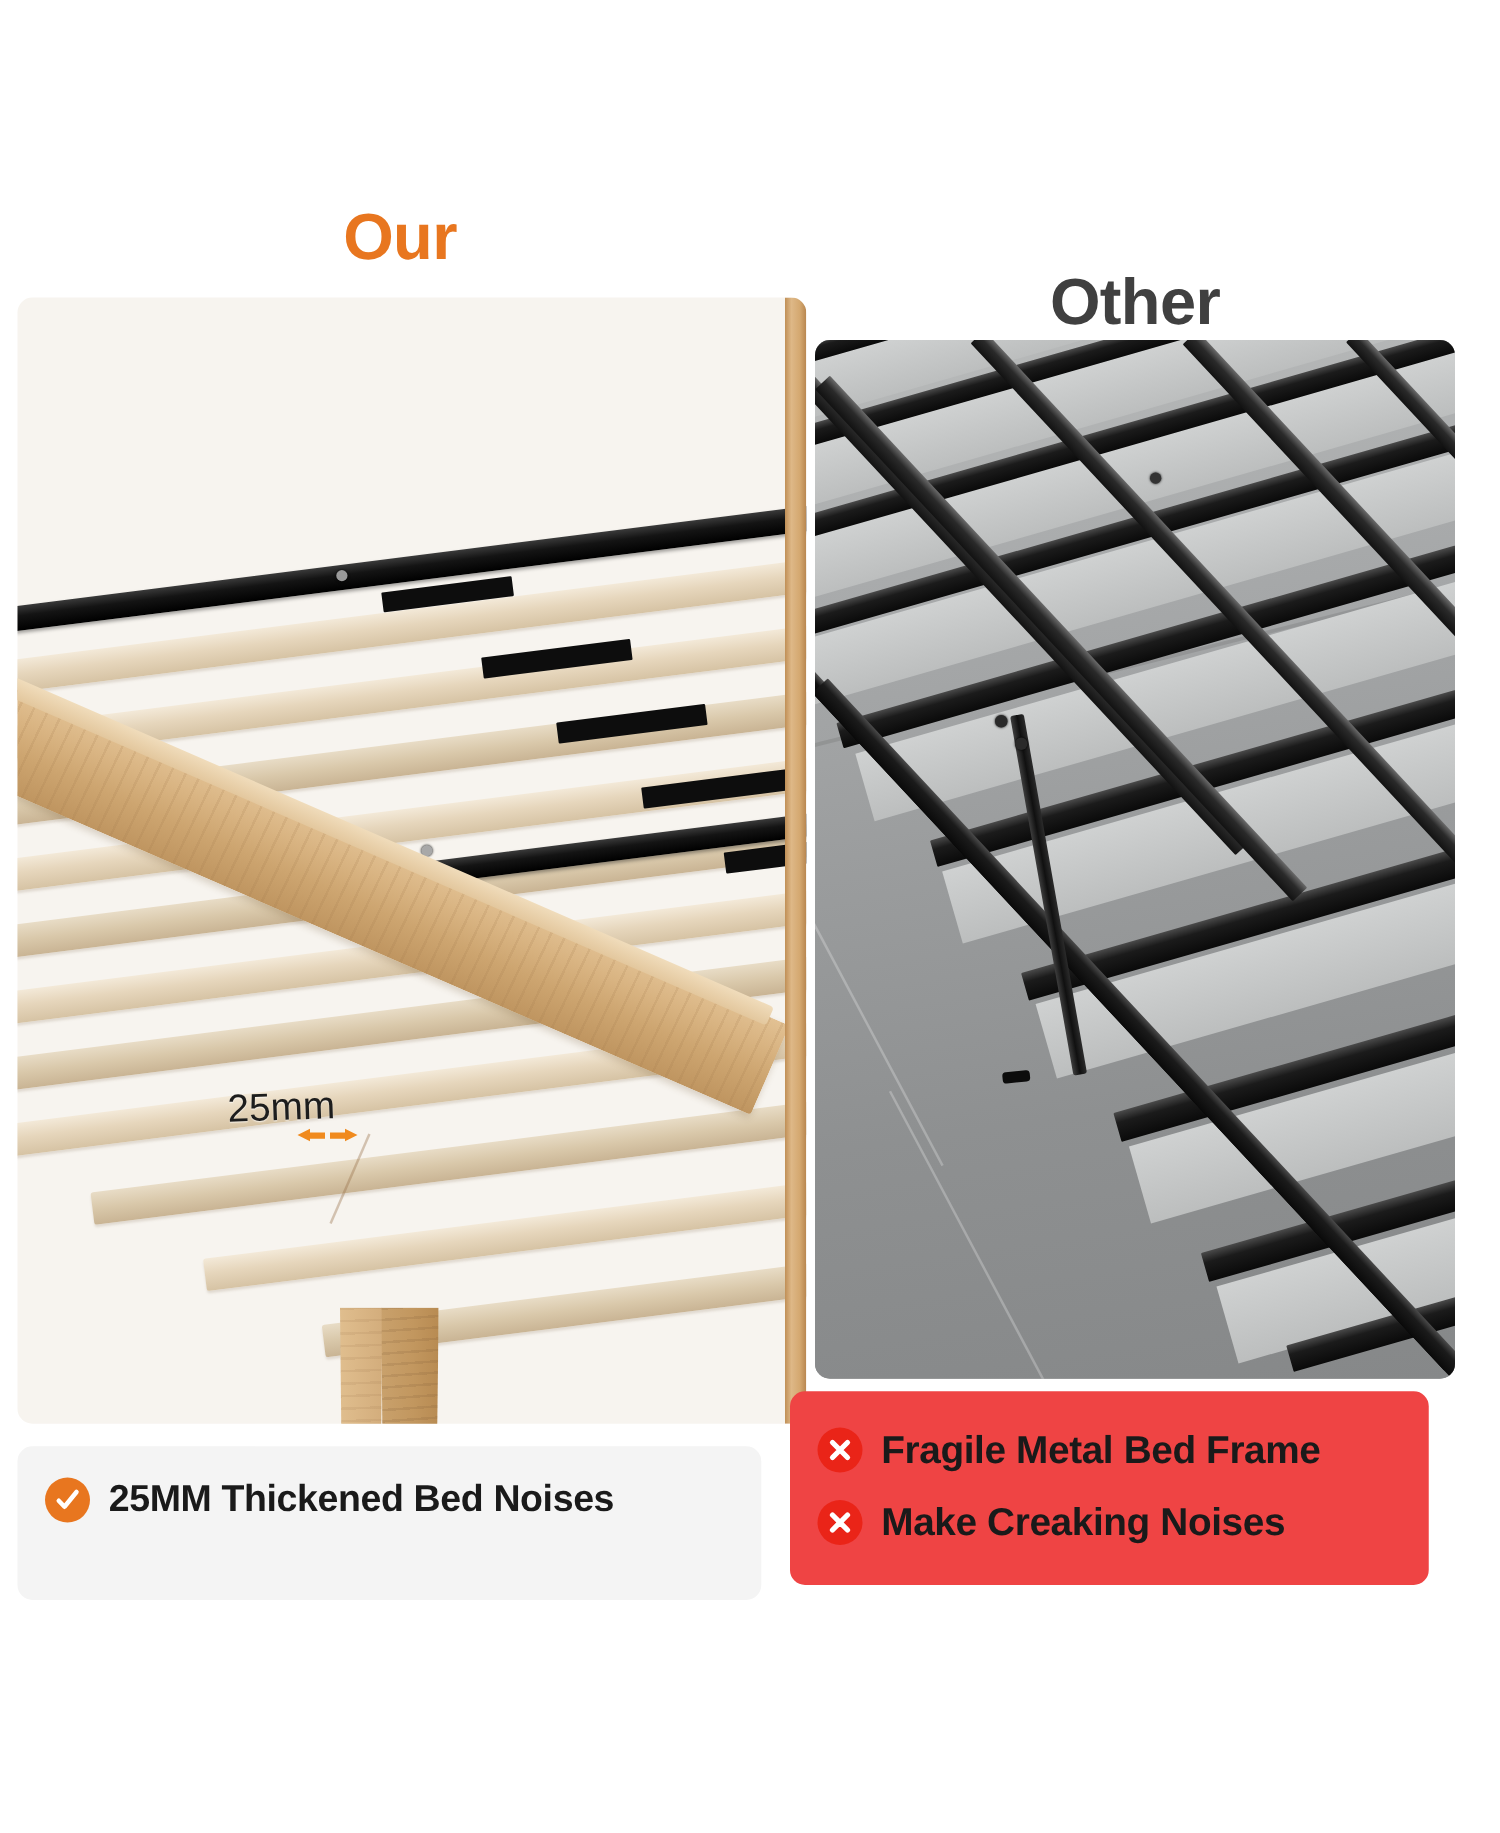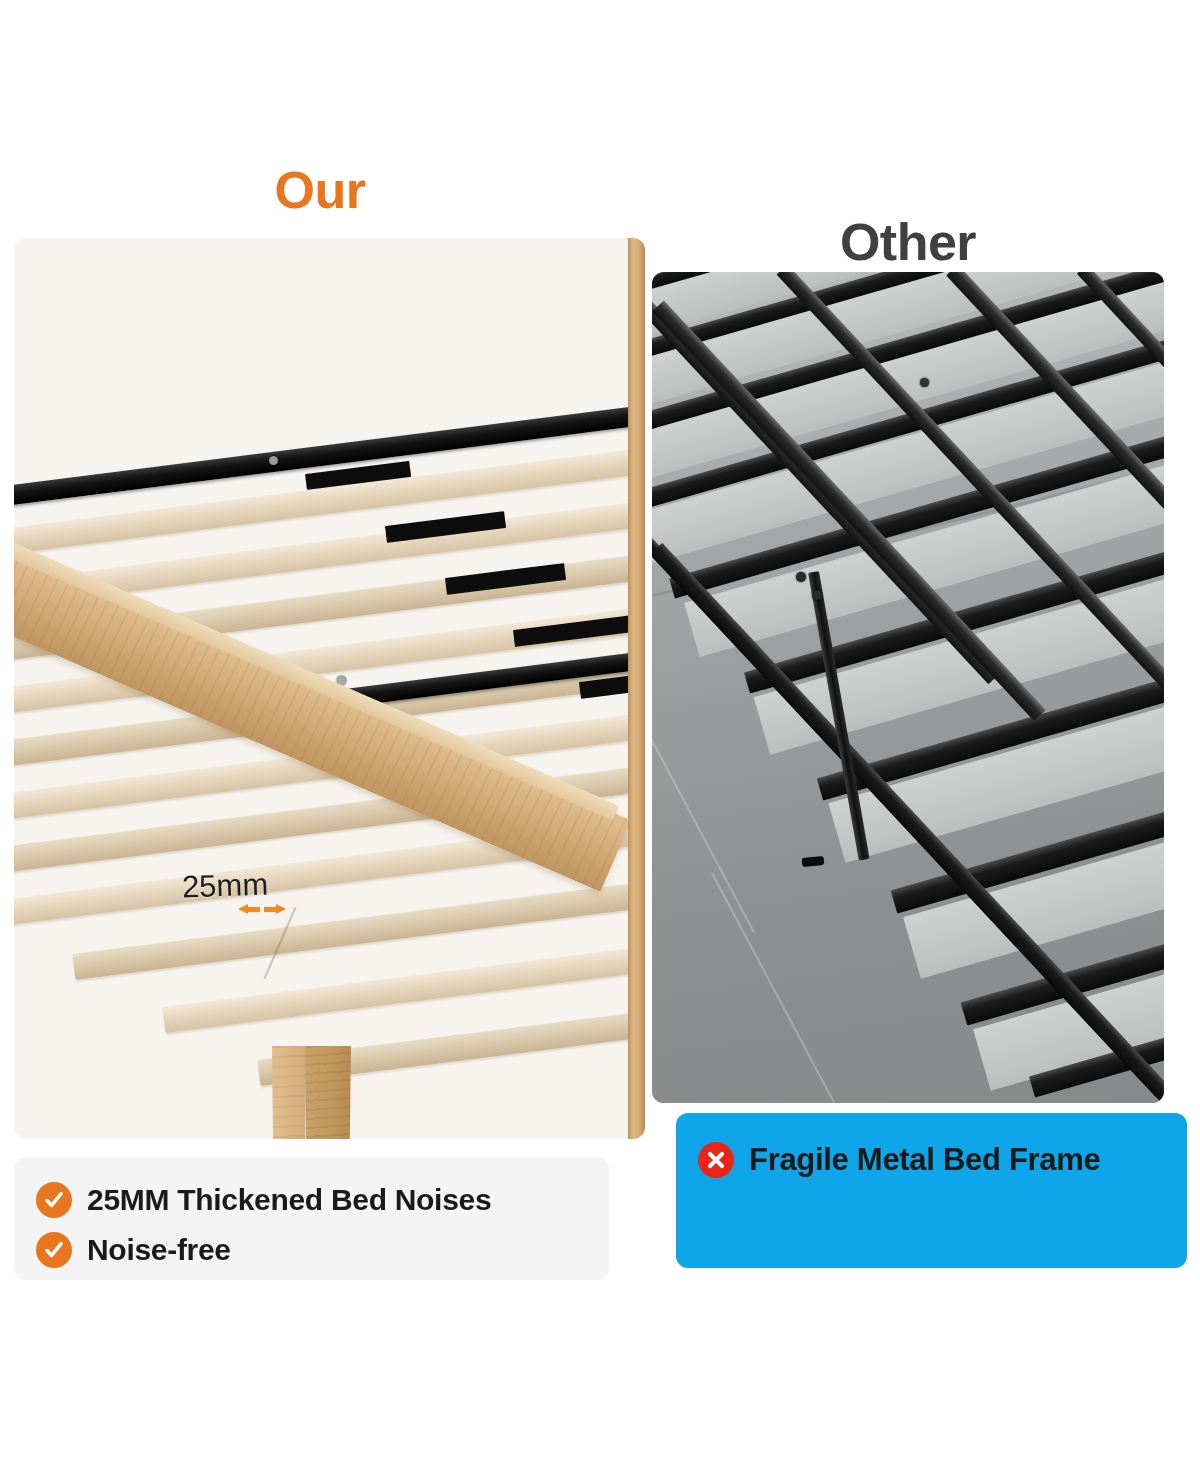--- a/index.html
+++ b/index.html
@@ -231,23 +231,23 @@
     position: absolute;
     border-radius: 12px;
     padding: 18px 22px;
   }
   .feat-left {
     left: 14px; top: 1157px;
     width: 595px; height: 123px;
     background: #f4f4f4;
   }
   .feat-right {
-    left: 676px; top: 1113px;
+    left: 632px; top: 1113px;
     width: 511px; height: 155px;
-    background: #0ea5e9;
+    background: #ef4444;
   }
   .feat-row {
     display: flex;
     align-items: center;
     gap: 15px;
     height: 50px;
   }
   .feat-right .feat-row { height: 58px; }
   .badge {
     flex: 0 0 auto;
@@ -372,36 +372,36 @@
 
     <div class="feat-row">
       <span class="badge badge-check">
         <svg width="24" height="24" viewBox="0 0 24 24">
           <path d="M5 12.6 L9.6 17.4 L19.2 5.6" fill="none" stroke="#ffffff" stroke-width="3.6" stroke-linecap="round" stroke-linejoin="round"></path>
         </svg>
       </span>
       <span class="feat-text">25MM Thickened Bed Noises</span>
     </div>
 
-    <div class="feat-row">
-      <span class="badge badge-check">
-        <svg width="24" height="24" viewBox="0 0 24 24">
-          <path d="M5 12.6 L9.6 17.4 L19.2 5.6" fill="none" stroke="#ffffff" stroke-width="3.6" stroke-linecap="round" stroke-linejoin="round"></path>
-        </svg>
-      </span>
-      <span class="feat-text">Noise-free</span>
-    </div>
   </div>
 
   <div class="feat-box feat-right">
 
     <div class="feat-row">
       <span class="badge badge-x">
         <svg width="22" height="22" viewBox="0 0 22 22">
           <path d="M5 5 L17 17 M17 5 L5 17" fill="none" stroke="#ffffff" stroke-width="4.2" stroke-linecap="round"></path>
         </svg>
       </span>
       <span class="feat-text">Fragile Metal Bed Frame</span>
     </div>
 
+    <div class="feat-row">
+      <span class="badge badge-x">
+        <svg width="22" height="22" viewBox="0 0 22 22">
+          <path d="M5 5 L17 17 M17 5 L5 17" fill="none" stroke="#ffffff" stroke-width="4.2" stroke-linecap="round"></path>
+        </svg>
+      </span>
+      <span class="feat-text">Make Creaking Noises</span>
+    </div>
   </div>
 
 </div>
 
 </body></html>

